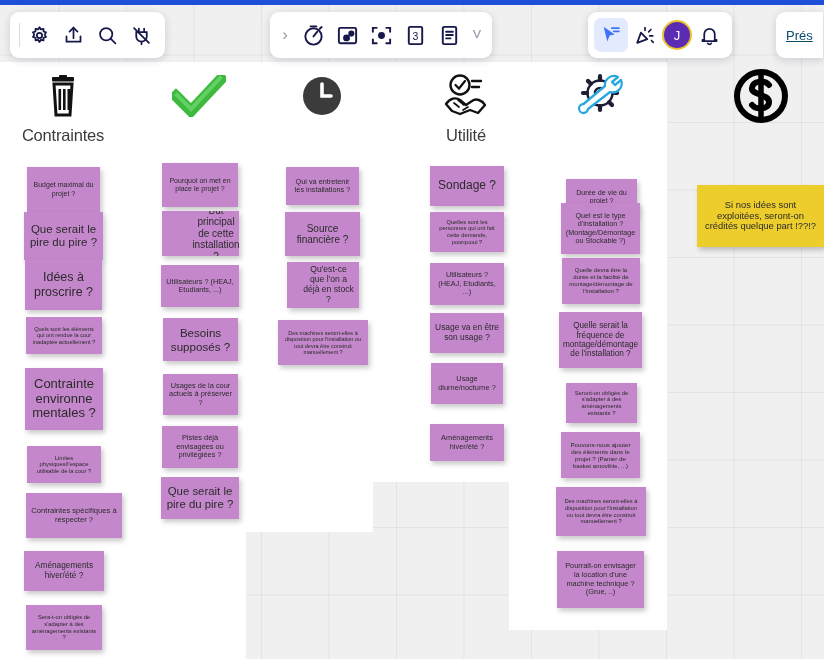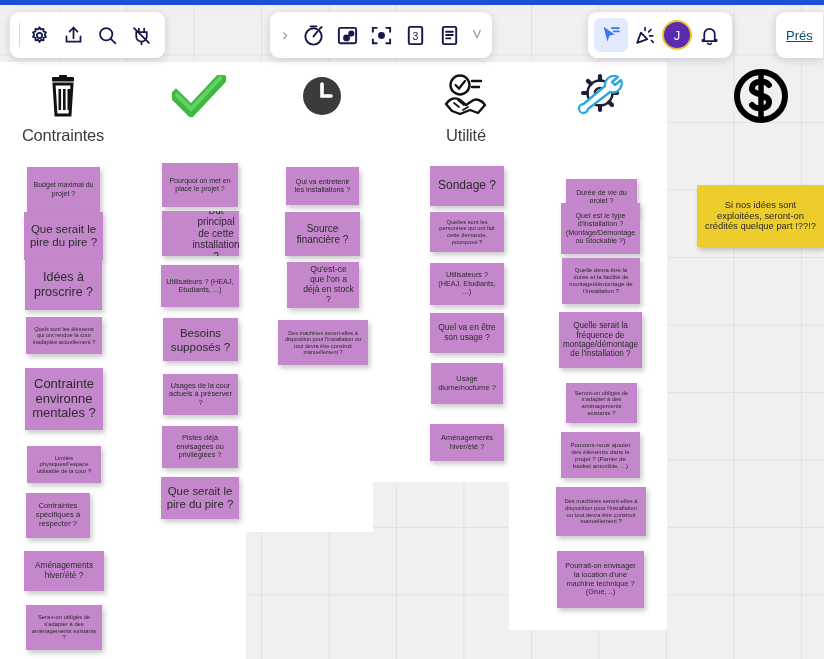--- a/index.html
+++ b/index.html
@@ -233,38 +233,38 @@
     <div class="ttl"></div>
   </div>
 
   <div id="notes-layer">
       <div class="note" style="left: 27px; top: 167px; width: 73px; height: 45px; font-size: 7px;">Budget maximal du projet ?</div>
       <div class="note" style="left: 24px; top: 212px; width: 79px; height: 48px; font-size: 11.5px;">Que serait le pire du pire ?</div>
       <div class="note" style="left: 25px; top: 259px; width: 77px; height: 51px; font-size: 12.5px;">Idées à proscrire ?</div>
       <div class="note" style="left: 26px; top: 317px; width: 76px; height: 37px; font-size: 5.6px;">Quels sont les éléments qui ont rendue la cour inadaptée actuellement ?</div>
       <div class="note" style="left: 25px; top: 368px; width: 78px; height: 62px; font-size: 13px;">Contrainte environne mentales ?</div>
       <div class="note" style="left: 27px; top: 446px; width: 74px; height: 37px; font-size: 5.8px;">Limites physiques/l'espace utilisable de la cour ?</div>
-      <div class="note" style="left: 26px; top: 493px; width: 64px; height: 45px; font-size: 7.6px;">Contraintes spécifiques à respecter ?</div>
+      <div class="note" style="left: 26px; top: 493px; width: 96px; height: 45px; font-size: 7.6px;">Contraintes spécifiques à respecter ?</div>
       <div class="note" style="left: 24px; top: 551px; width: 80px; height: 40px; font-size: 8.3px;">Aménagements hiver/été ?</div>
       <div class="note" style="left: 26px; top: 605px; width: 76px; height: 45px; font-size: 5.8px;">Sera-t-on obligés de s'adapter à des aménagements existants ?</div>
       <div class="note" style="left: 162px; top: 163px; width: 76px; height: 44px; font-size: 7px;">Pourquoi on met en place le projet ?</div>
       <div class="note" style="left: 162px; top: 211px; width: 77px; height: 45px; font-size: 10px; padding-left: 36px;">But principal de cette installation ?</div>
       <div class="note" style="left: 161px; top: 265px; width: 78px; height: 42px; font-size: 7.3px;">Utilisateurs ? (HEAJ, Etudiants, ...)</div>
       <div class="note" style="left: 163px; top: 318px; width: 75px; height: 43px; font-size: 11.6px;">Besoins supposés ?</div>
       <div class="note" style="left: 163px; top: 374px; width: 75px; height: 41px; font-size: 7.4px;">Usages de la cour actuels à préserver ?</div>
       <div class="note" style="left: 162px; top: 426px; width: 76px; height: 42px; font-size: 7.4px;">Pistes déjà envisagées ou privilégiées ?</div>
       <div class="note" style="left: 161px; top: 477px; width: 78px; height: 42px; font-size: 11.4px;">Que serait le pire du pire ?</div>
       <div class="note" style="left: 286px; top: 167px; width: 73px; height: 38px; font-size: 7.3px;">Qui va entretenir les installations ?</div>
       <div class="note" style="left: 285px; top: 212px; width: 75px; height: 44px; font-size: 10px;">Source financière ?</div>
       <div class="note" style="left: 287px; top: 262px; width: 72px; height: 46px; font-size: 8.6px; padding-left: 16px;">Qu'est-ce que l'on a déjà en stock ?</div>
       <div class="note" style="left: 278px; top: 320px; width: 90px; height: 45px; font-size: 5.5px;">Des machines seront-elles à disposition pour l'installation ou tout devra être construit manuellement ?</div>
       <div class="note" style="left: 430px; top: 166px; width: 74px; height: 40px; font-size: 12px;">Sondage ?</div>
       <div class="note" style="left: 430px; top: 212px; width: 74px; height: 40px; font-size: 5.8px;">Quelles sont les personnes qui ont fait cette demande, pourquoui ?</div>
       <div class="note" style="left: 430px; top: 263px; width: 74px; height: 42px; font-size: 7.3px;">Utilisateurs ? (HEAJ, Etudiants, ...)</div>
-      <div class="note" style="left: 430px; top: 313px; width: 74px; height: 40px; font-size: 8.4px;">Quel va en être son usage ?</div>
+      <div class="note" style="left: 430px; top: 313px; width: 74px; height: 40px; font-size: 8.4px;">Usage va en être son usage ?</div>
       <div class="note" style="left: 431px; top: 363px; width: 72px; height: 41px; font-size: 7.4px;">Usage diurne/nocturne ?</div>
       <div class="note" style="left: 430px; top: 424px; width: 74px; height: 37px; font-size: 7.4px;">Aménagements hiver/été ?</div>
       <div class="note" style="left: 566px; top: 179px; width: 71px; height: 36px; font-size: 7.2px;">Durée de vie du projet ?</div>
       <div class="note" style="left: 561px; top: 203px; width: 79px; height: 51px; font-size: 7.2px;">Quel est le type d'installation ? (Montage/Démontage ou Stockable ?)</div>
       <div class="note" style="left: 562px; top: 258px; width: 78px; height: 46px; font-size: 6px;">Quelle devra être la durée et la facilité de montage/démontage de l'installation ?</div>
       <div class="note" style="left: 559px; top: 312px; width: 83px; height: 56px; font-size: 8.2px;">Quelle serait la fréquence de montage/démontage de l'installation ?</div>
       <div class="note" style="left: 566px; top: 383px; width: 71px; height: 40px; font-size: 5.8px;">Seront-on obligés de s'adapter à des aménagements existants ?</div>
       <div class="note" style="left: 561px; top: 432px; width: 79px; height: 46px; font-size: 6.2px;">Pouvons-nous ajouter des éléments dans le projet ? (Panier de basket amovible, ...)</div>
       <div class="note" style="left: 556px; top: 487px; width: 90px; height: 49px; font-size: 5.8px;">Des machines seront-elles à disposition pour l'installation ou tout devra être construit manuellement ?</div>
       <div class="note" style="left: 557px; top: 551px; width: 87px; height: 57px; font-size: 7.4px;">Pourrait-on envisager la location d'une machine technique ? (Grue, ..)</div>

